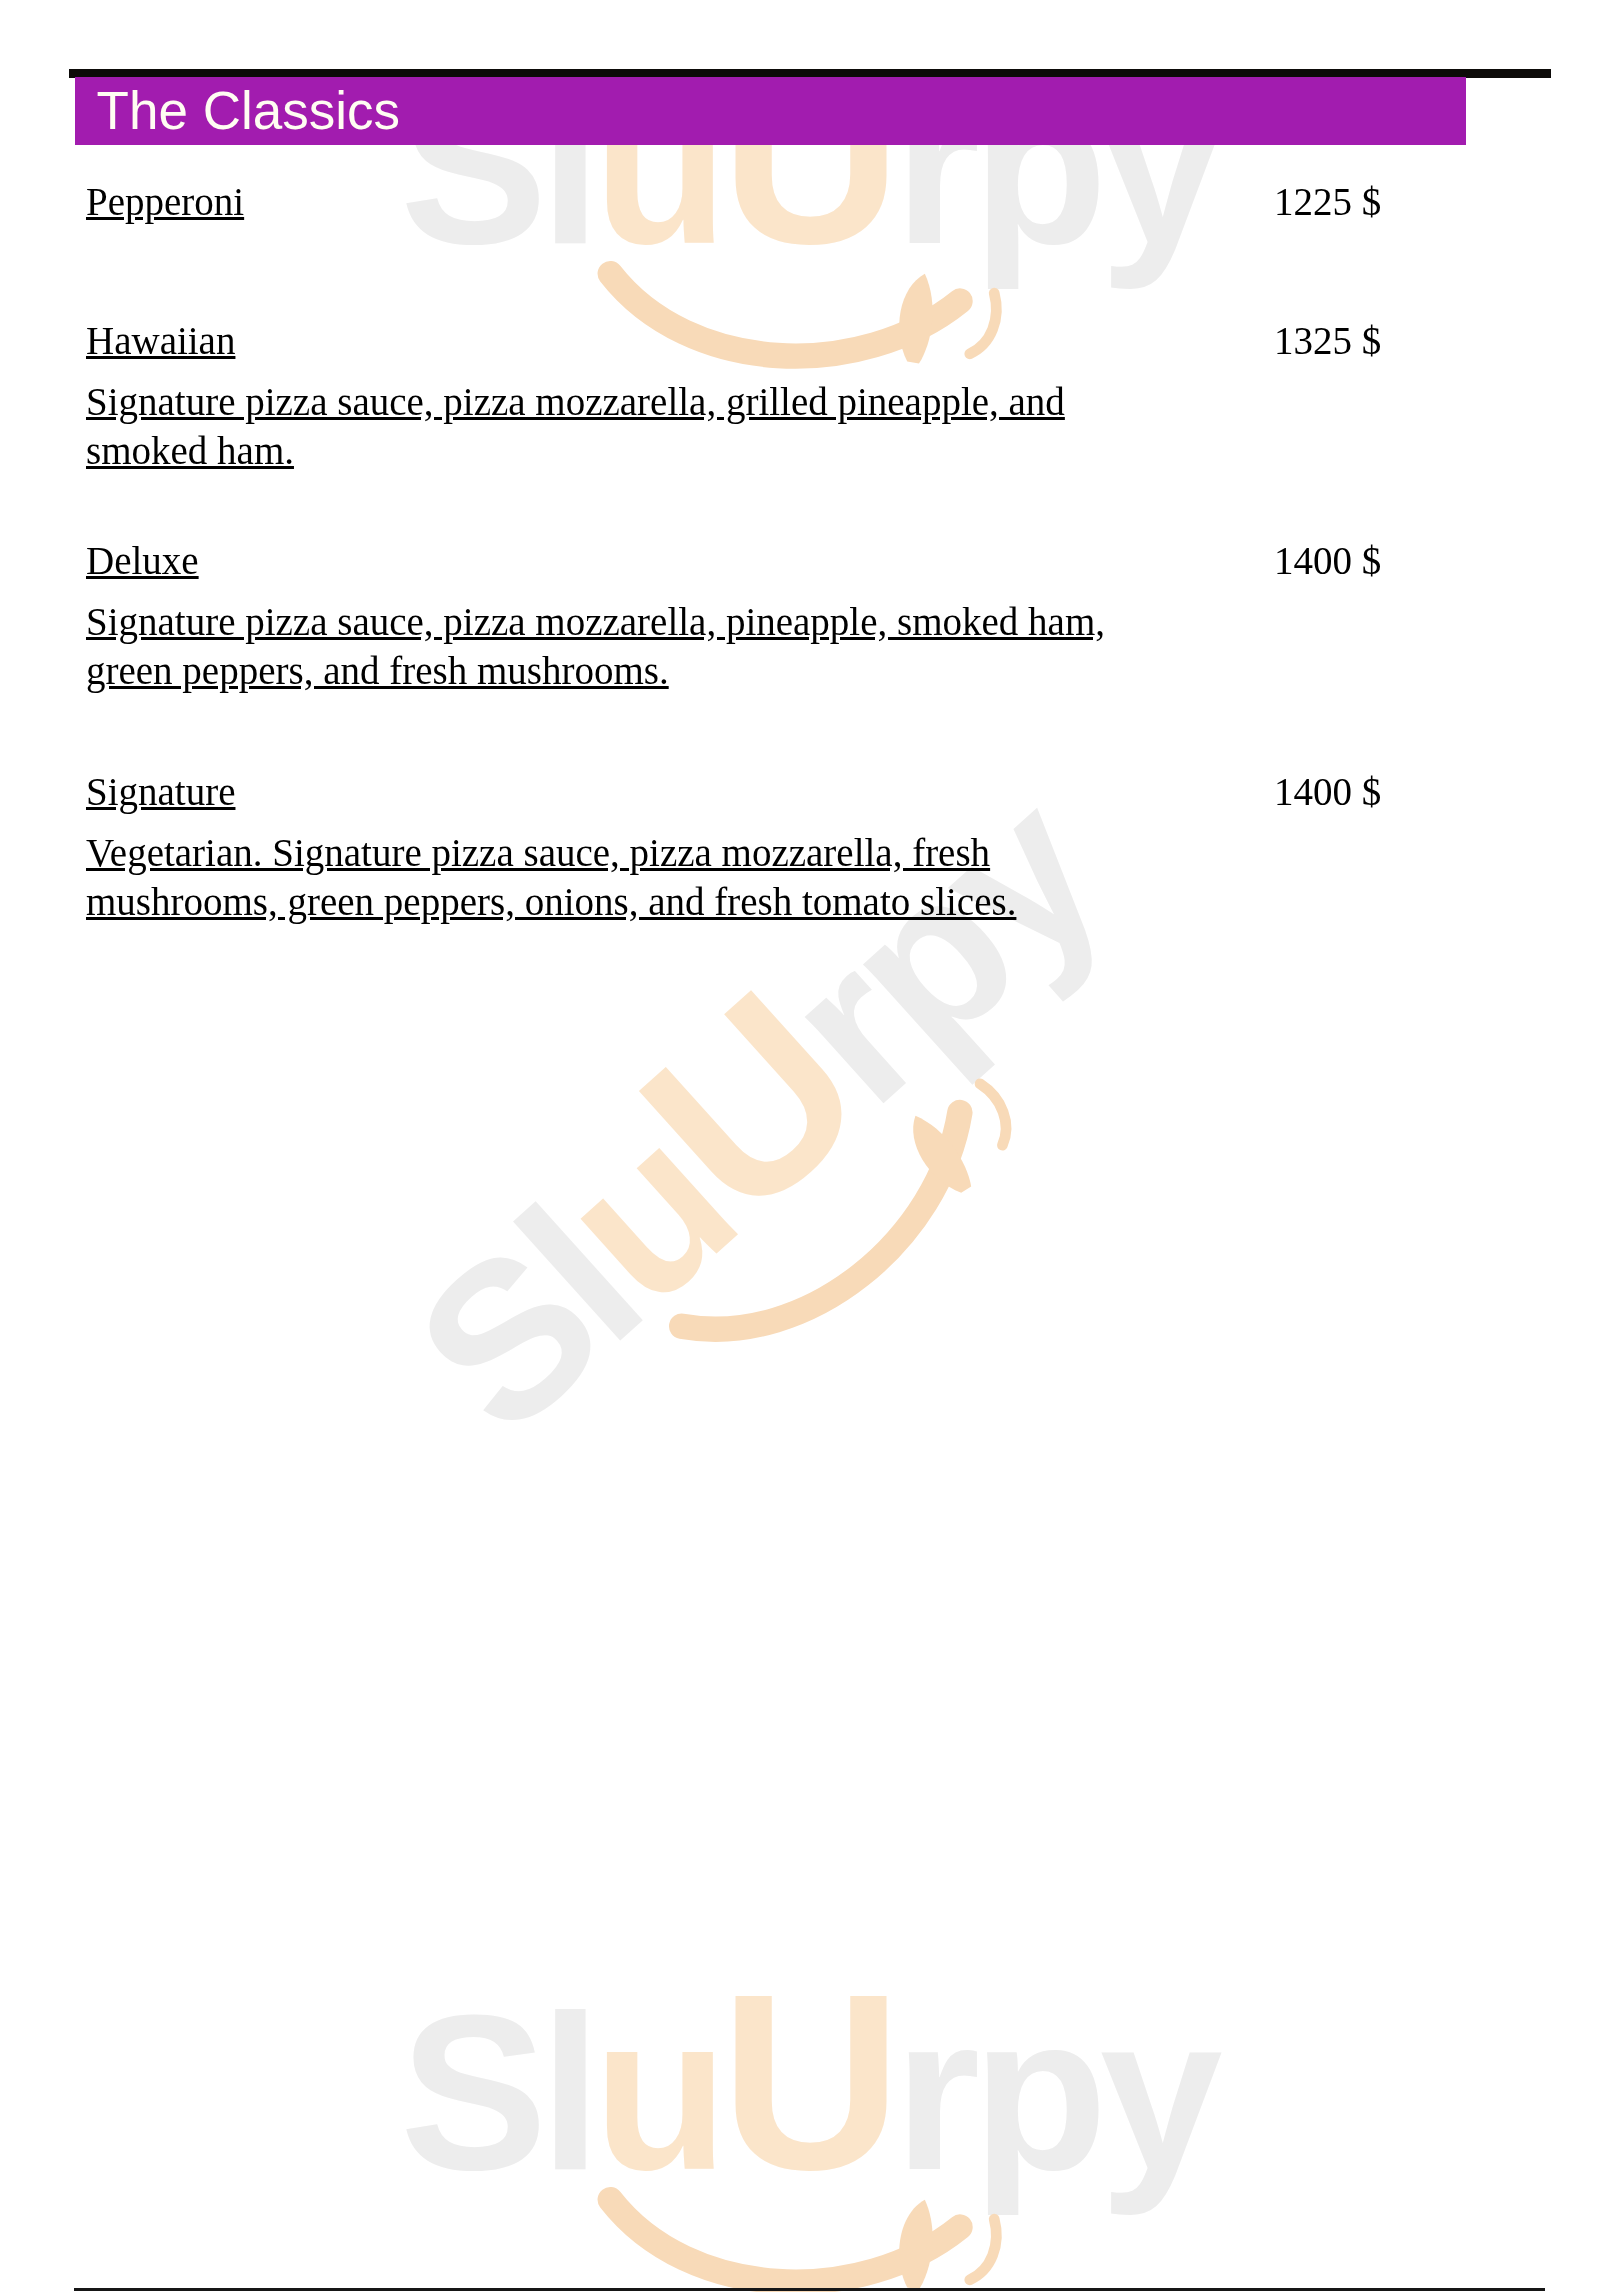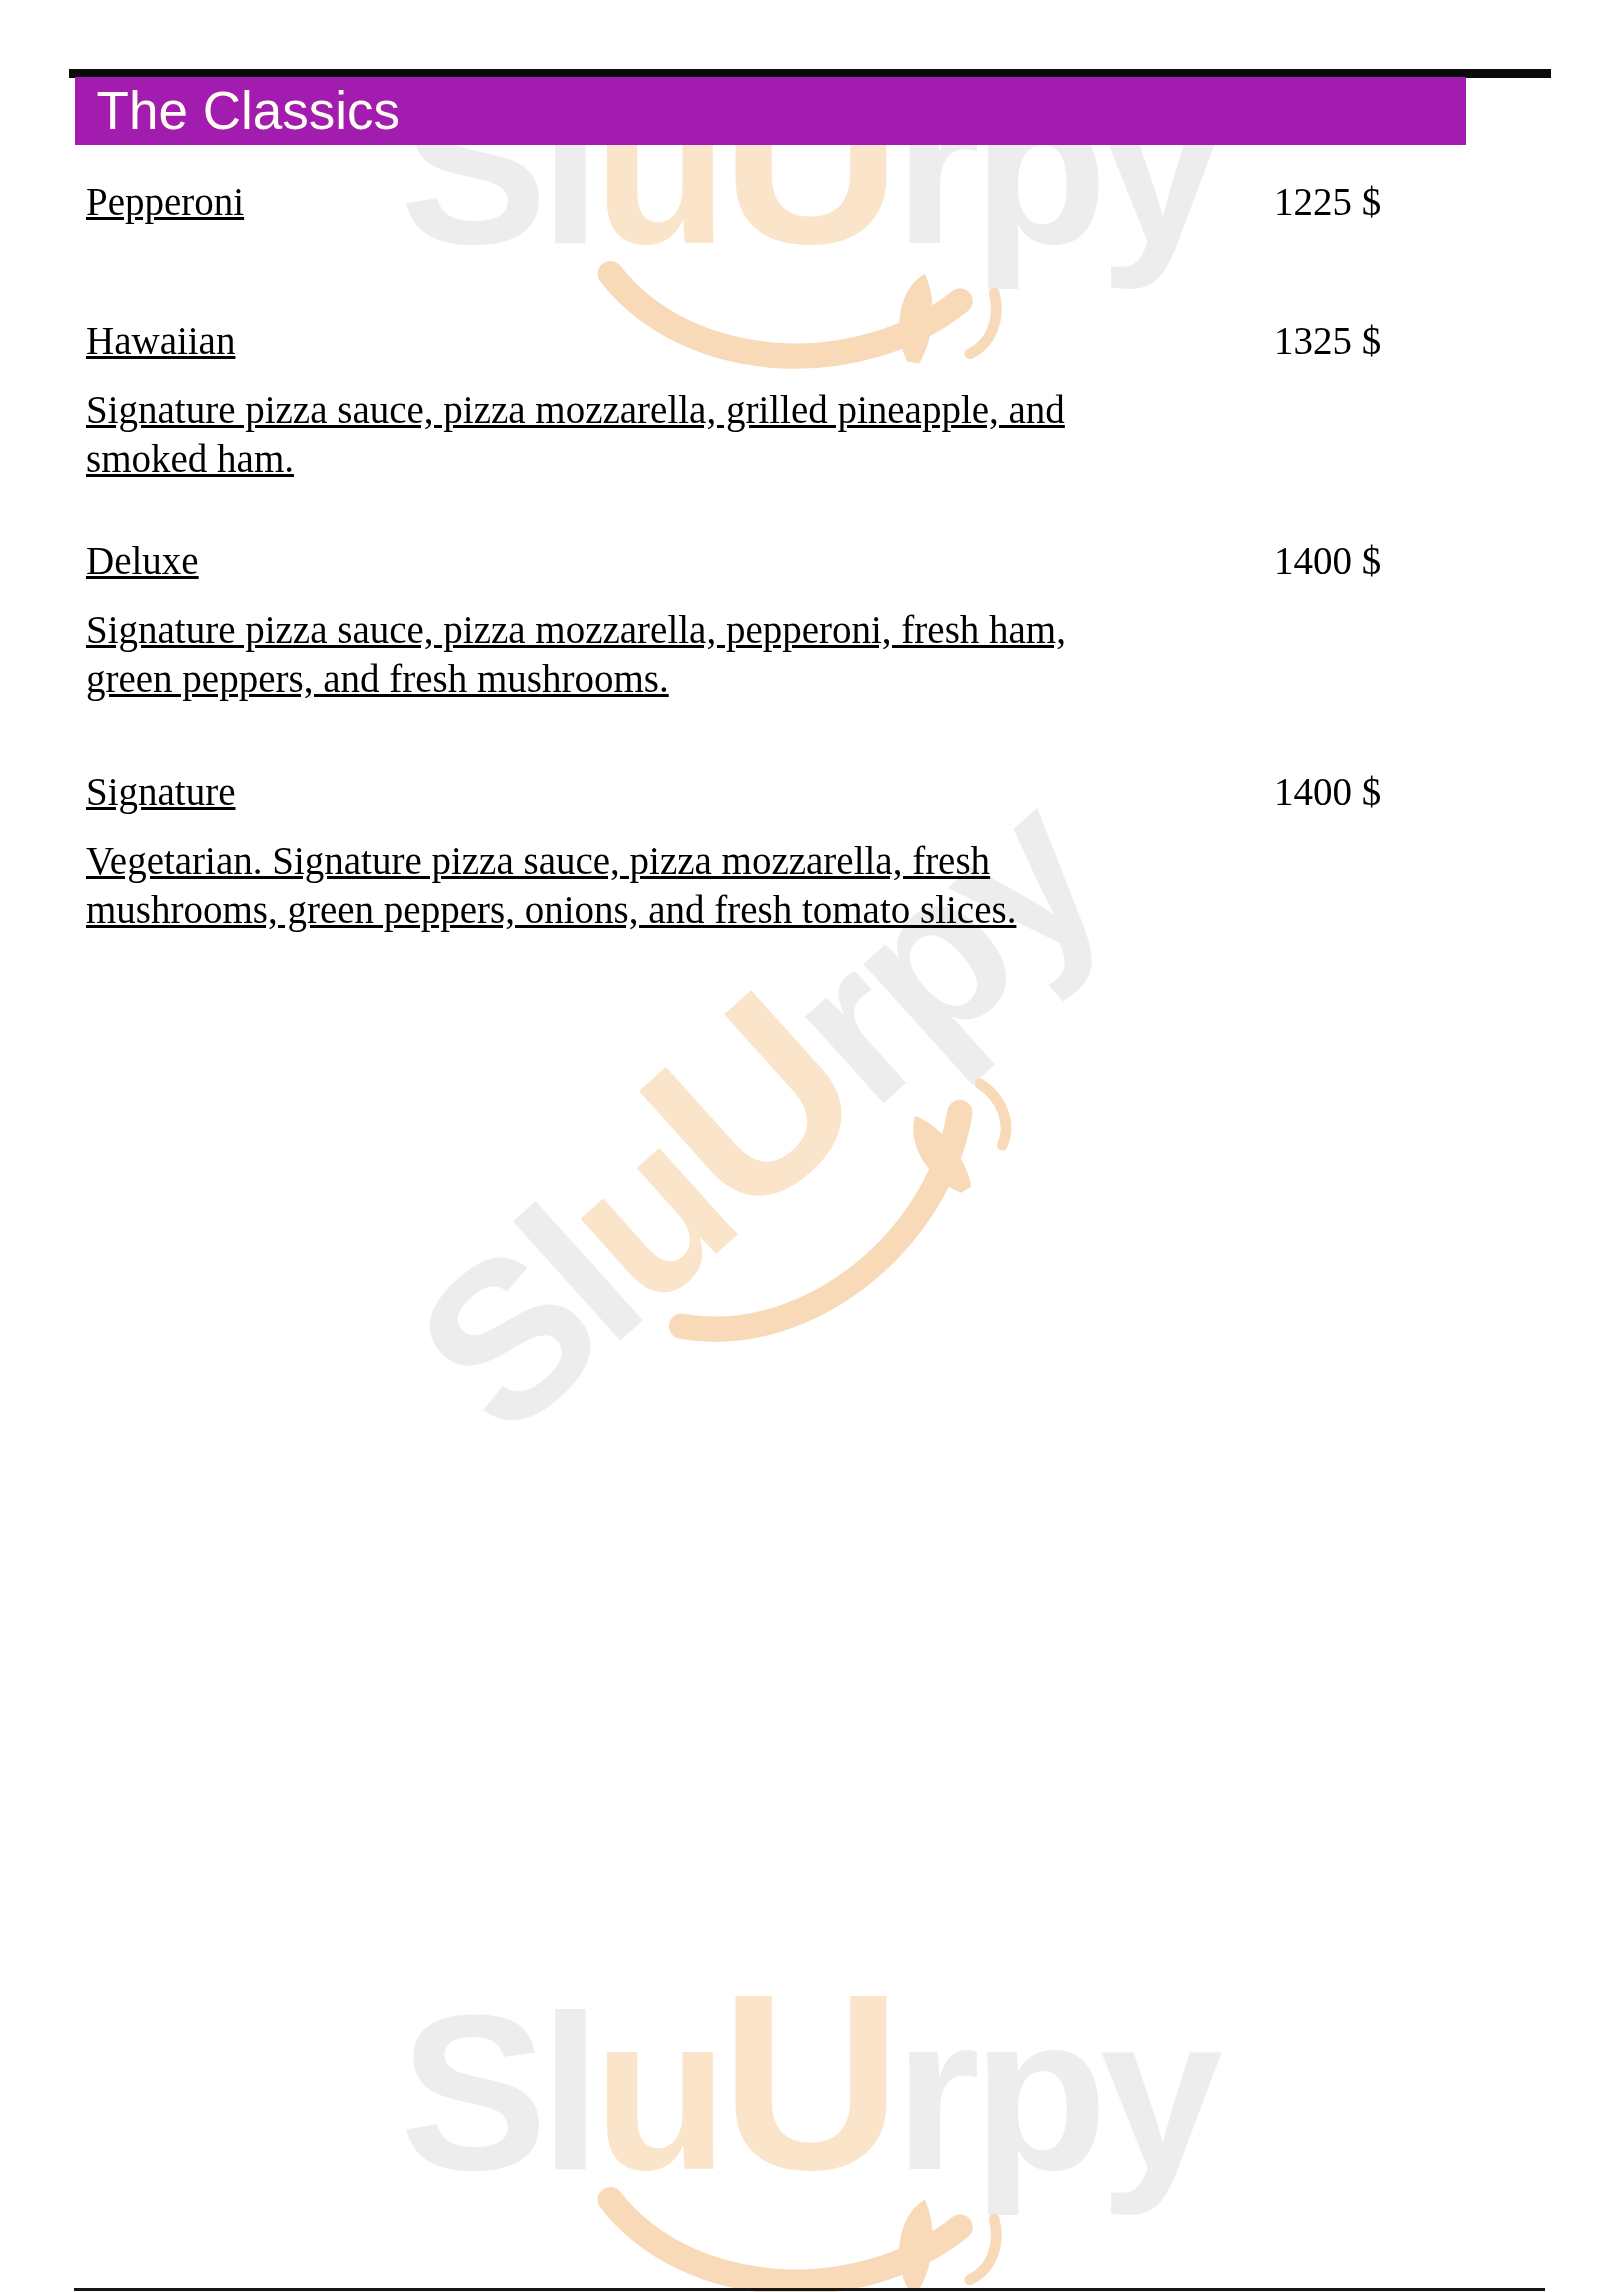--- a/index.html
+++ b/index.html
@@ -48,21 +48,21 @@
     white-space:nowrap;
   }
 
   
   .content { position:absolute; left:0; top:0; width:1621px; height:2293px; z-index:2; }
   .item {
     position:absolute; left:86px; width:1372px;
     font-size:39px; line-height:49px; color:#000000;text-decoration:underline;
   }
   .item .price { position:absolute; left:1188px; top:0; white-space:nowrap;text-align:center; }
-  .item .desc  { margin-top:20px; }
+  .item .desc  { margin-top:12px; }
   #item-0 { top:177px; }
   #item-1 { top:316px; }
   #item-2 { top:536px; }
   #item-3 { top:767px; }
 
   
   .bottom-rule {
     position:absolute; left:74px; top:2288px;
     width:1471px; height:2.9px;
     background:#161616; z-index:2;
@@ -116,21 +116,21 @@
     <div class="desc">
       <div>Signature pizza sauce, pizza mozzarella, grilled pineapple, and</div>
       <div>smoked ham.</div>
     </div>
   </div>
 
   <div class="item" id="item-2">
     <span class="name">Deluxe</span>
     <span class="price">1400 $</span>
     <div class="desc">
-      <div>Signature pizza sauce, pizza mozzarella, pepperoni, fresh ham,</div>
+      <div>Signature pizza sauce, pizza mozzarella, pineapple, smoked ham,</div>
       <div>green peppers, and fresh mushrooms.</div>
     </div>
   </div>
 
   <div class="item" id="item-3">
     <span class="name">Signature</span>
     <span class="price">1400 $</span>
     <div class="desc">
       <div>Vegetarian. Signature pizza sauce, pizza mozzarella, fresh</div>
       <div>mushrooms, green peppers, onions, and fresh tomato slices.</div>

